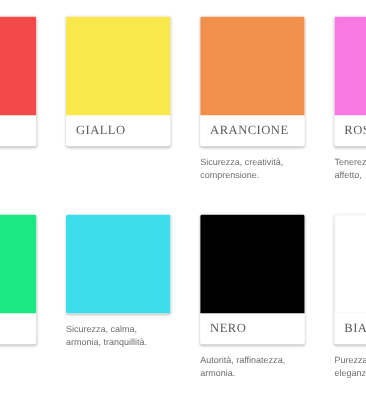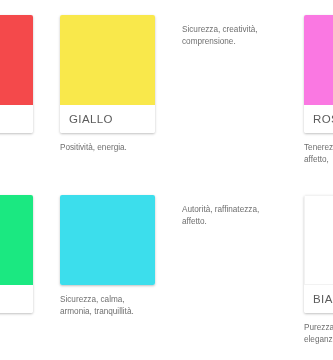--- a/index.html
+++ b/index.html
@@ -32,20 +32,21 @@
     position: relative;
     width: 122px;
   }
 
   .color-card {
     width: 95px;
     background: #ffffff;
     border-radius: 2px;
     box-shadow: 0 1px 3px rgba(0,0,0,0.16), 0 1px 2px rgba(0,0,0,0.10);
     overflow: hidden;
+    font-family: Liberation Serif, serif;
   }
 
   .swatch {
     width: 95px;
     height: 90px;
     display: block;
   }
 
   .card-label-bar {
     height: 28px;
@@ -91,23 +92,28 @@
       </div>
       <div class="caption">gia,</div>
     </div>
     <div class="color-cell">
       <div class="color-card">
         <div class="swatch" style="background: rgb(249, 232, 75);"></div>
         <div class="card-label-bar">
           <span class="card-label">GIALLO</span>
         </div>
       </div>
-      <div class="caption">Positività, energia.</div>
     </div>
     <div class="color-cell">
+      <div class="color-card">
+        <div class="swatch" style="background: rgb(241, 144, 76);"></div>
+        <div class="card-label-bar">
+          <span class="card-label">ARANCIONE</span>
+        </div>
+      </div>
       <div class="caption">Sicurezza, creatività,
 comprensione.</div>
     </div>
     <div class="color-cell">
       <div class="color-card">
         <div class="swatch" style="background: rgb(250, 120, 226);"></div>
         <div class="card-label-bar">
           <span class="card-label">ROS</span>
         </div>
       </div>
@@ -124,22 +130,28 @@
       <div class="caption"></div>
     </div>
     <div class="color-cell">
       <div class="color-card">
         <div class="swatch" style="background: rgb(60, 222, 236);"></div>
       </div>
       <div class="caption">Sicurezza, calma,
 armonia, tranquillità.</div>
     </div>
     <div class="color-cell">
+      <div class="color-card">
+        <div class="swatch" style="background: rgb(0, 0, 0);"></div>
+        <div class="card-label-bar">
+          <span class="card-label">NERO</span>
+        </div>
+      </div>
       <div class="caption">Autorità, raffinatezza,
-affetto.</div>
+armonia.</div>
     </div>
     <div class="color-cell">
       <div class="color-card">
         <div class="swatch is-white" style="background: rgb(255, 255, 255);"></div>
         <div class="card-label-bar">
           <span class="card-label">BIAN</span>
         </div>
       </div>
       <div class="caption">Purezza
 eleganz</div>

